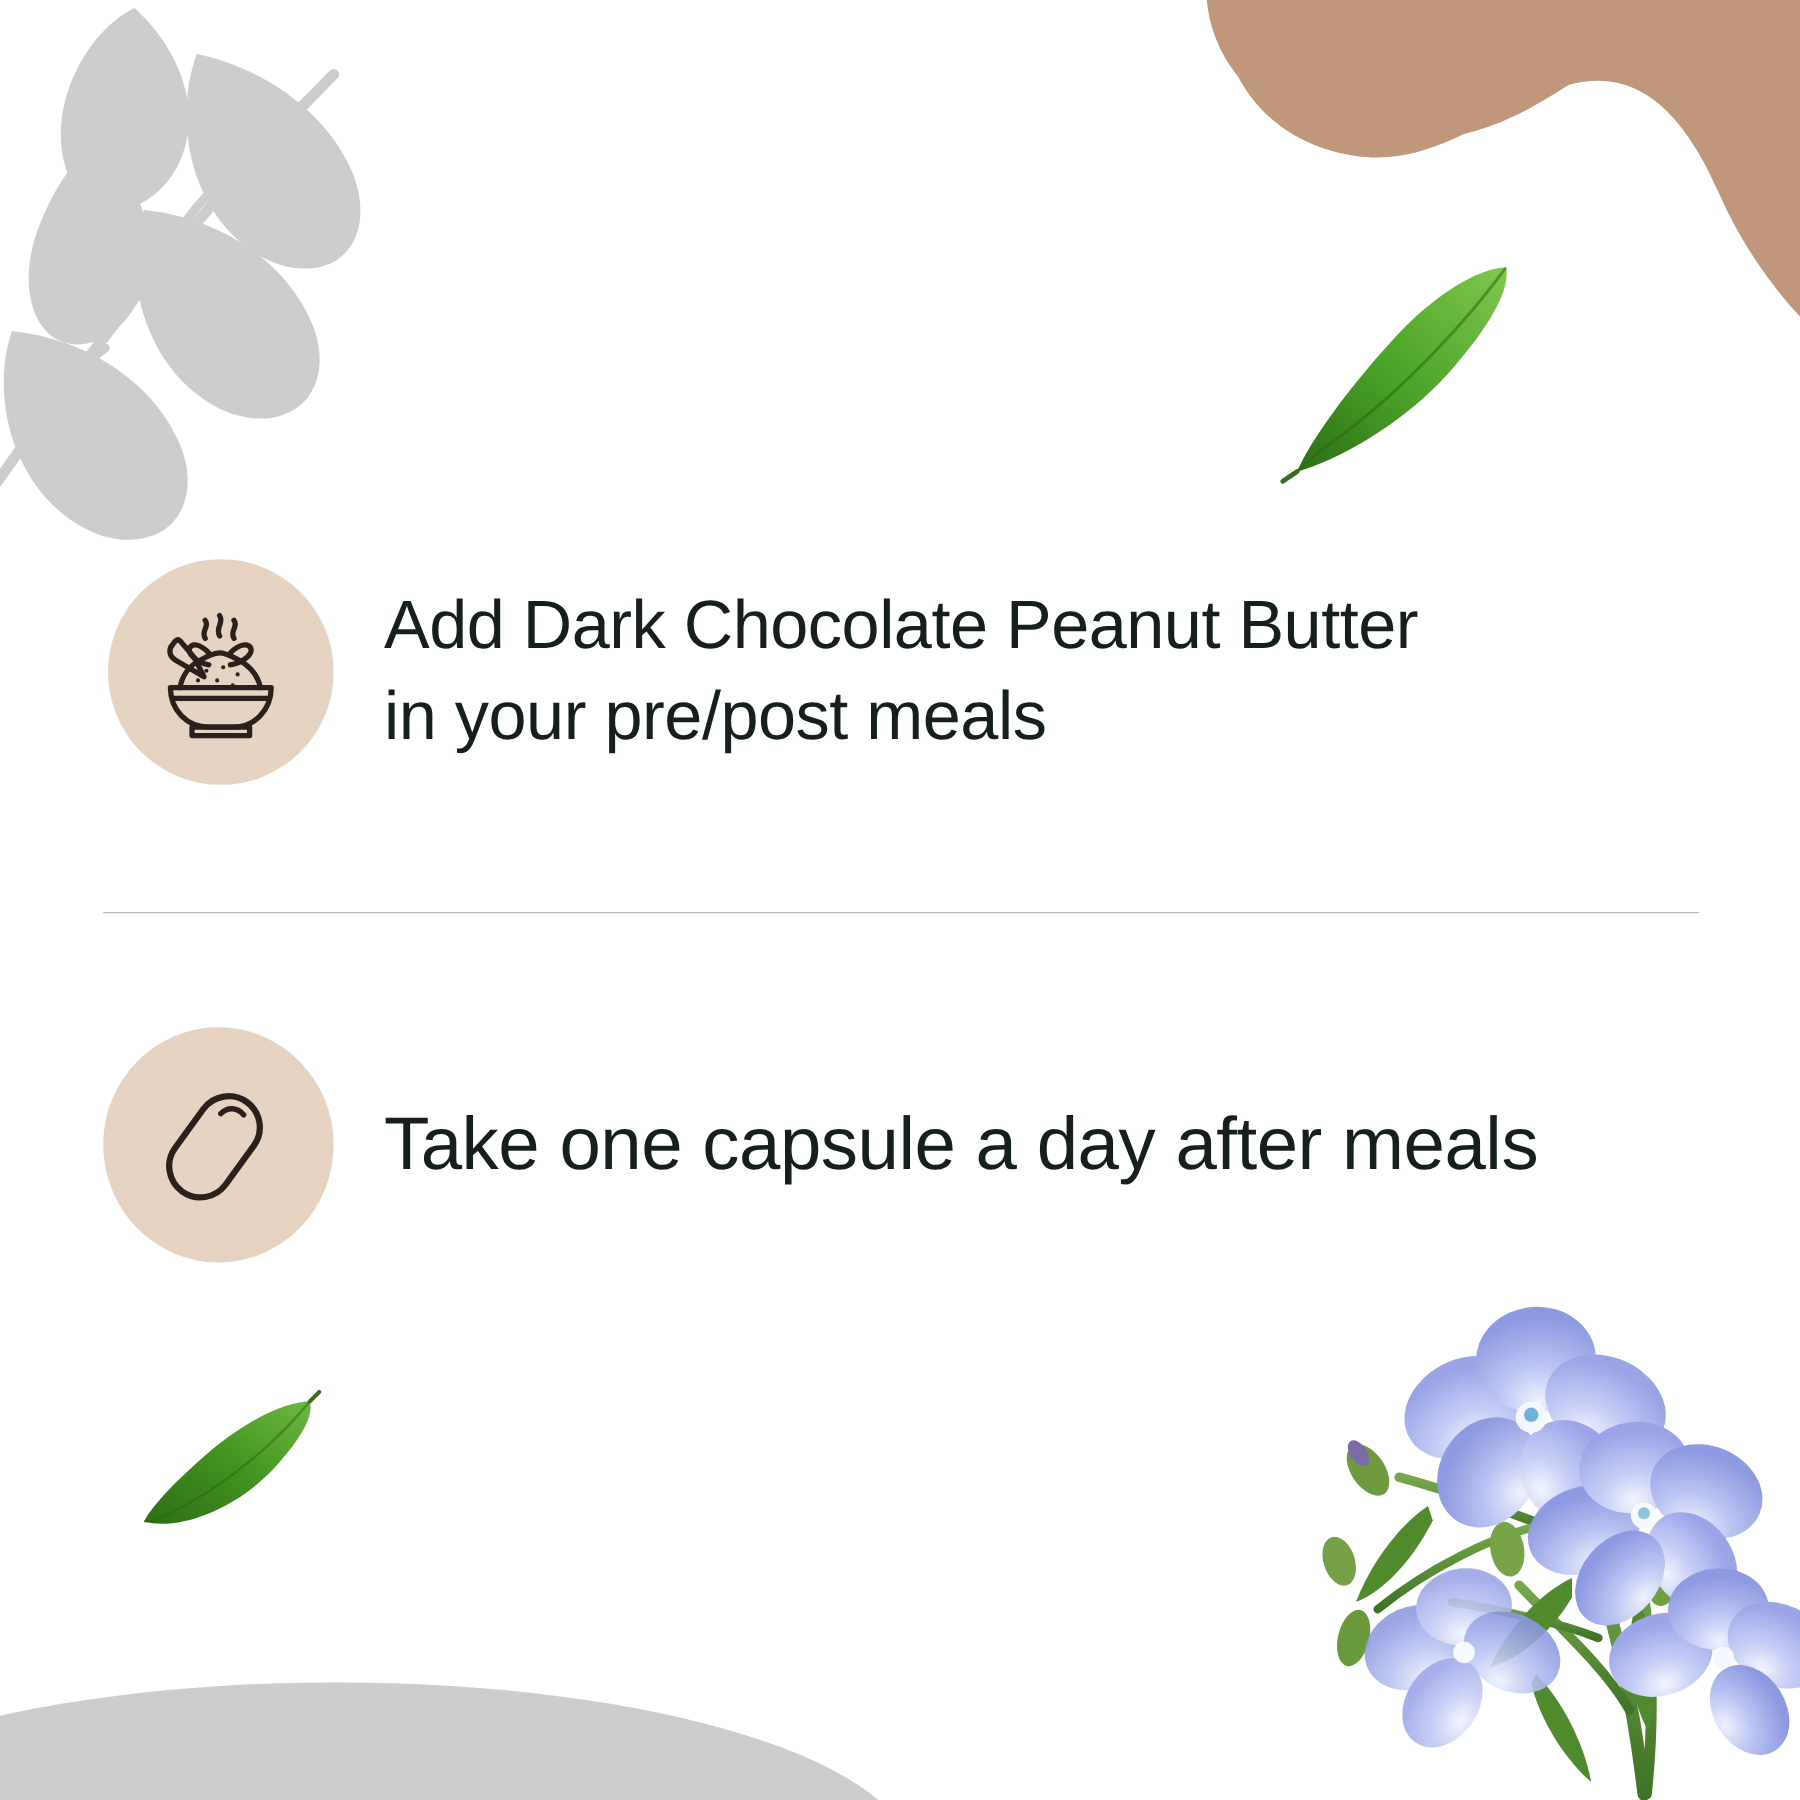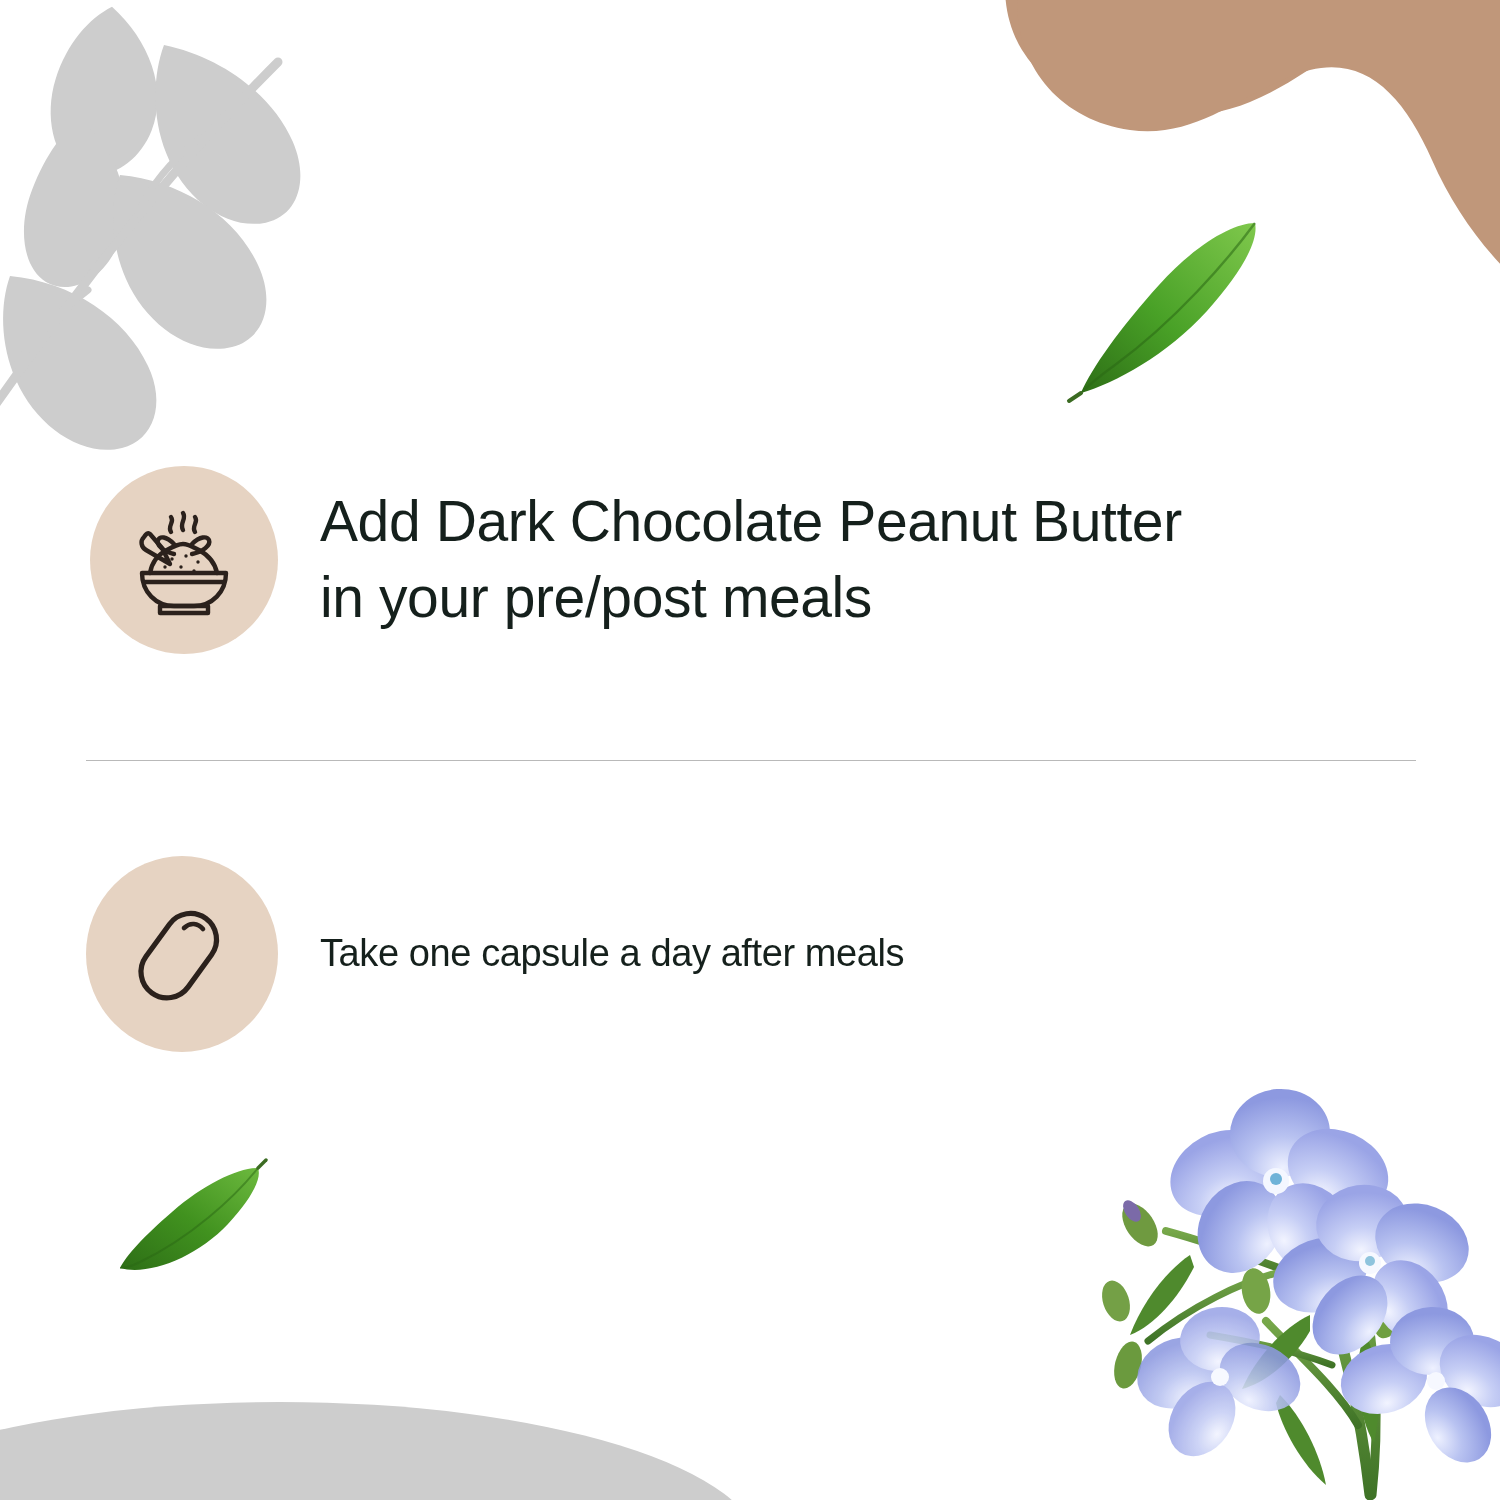--- a/index.html
+++ b/index.html
@@ -59,21 +59,21 @@
   .tip-text {
     margin-left: 42px;
     color: #15201c;
     font-size: 57px;
     line-height: 1.33;
     letter-spacing: -0.4px;
     font-weight: 400;
     white-space: pre-line;
   }
   .row-2 .tip-text {
-    font-size: 38px;
+    font-size: 62px;
     line-height: 1.2;
   }
 
   
   .divider {
     position: absolute;
     left: 86px;
     top: 760px;
     width: 1330px;
     height: 1px;

